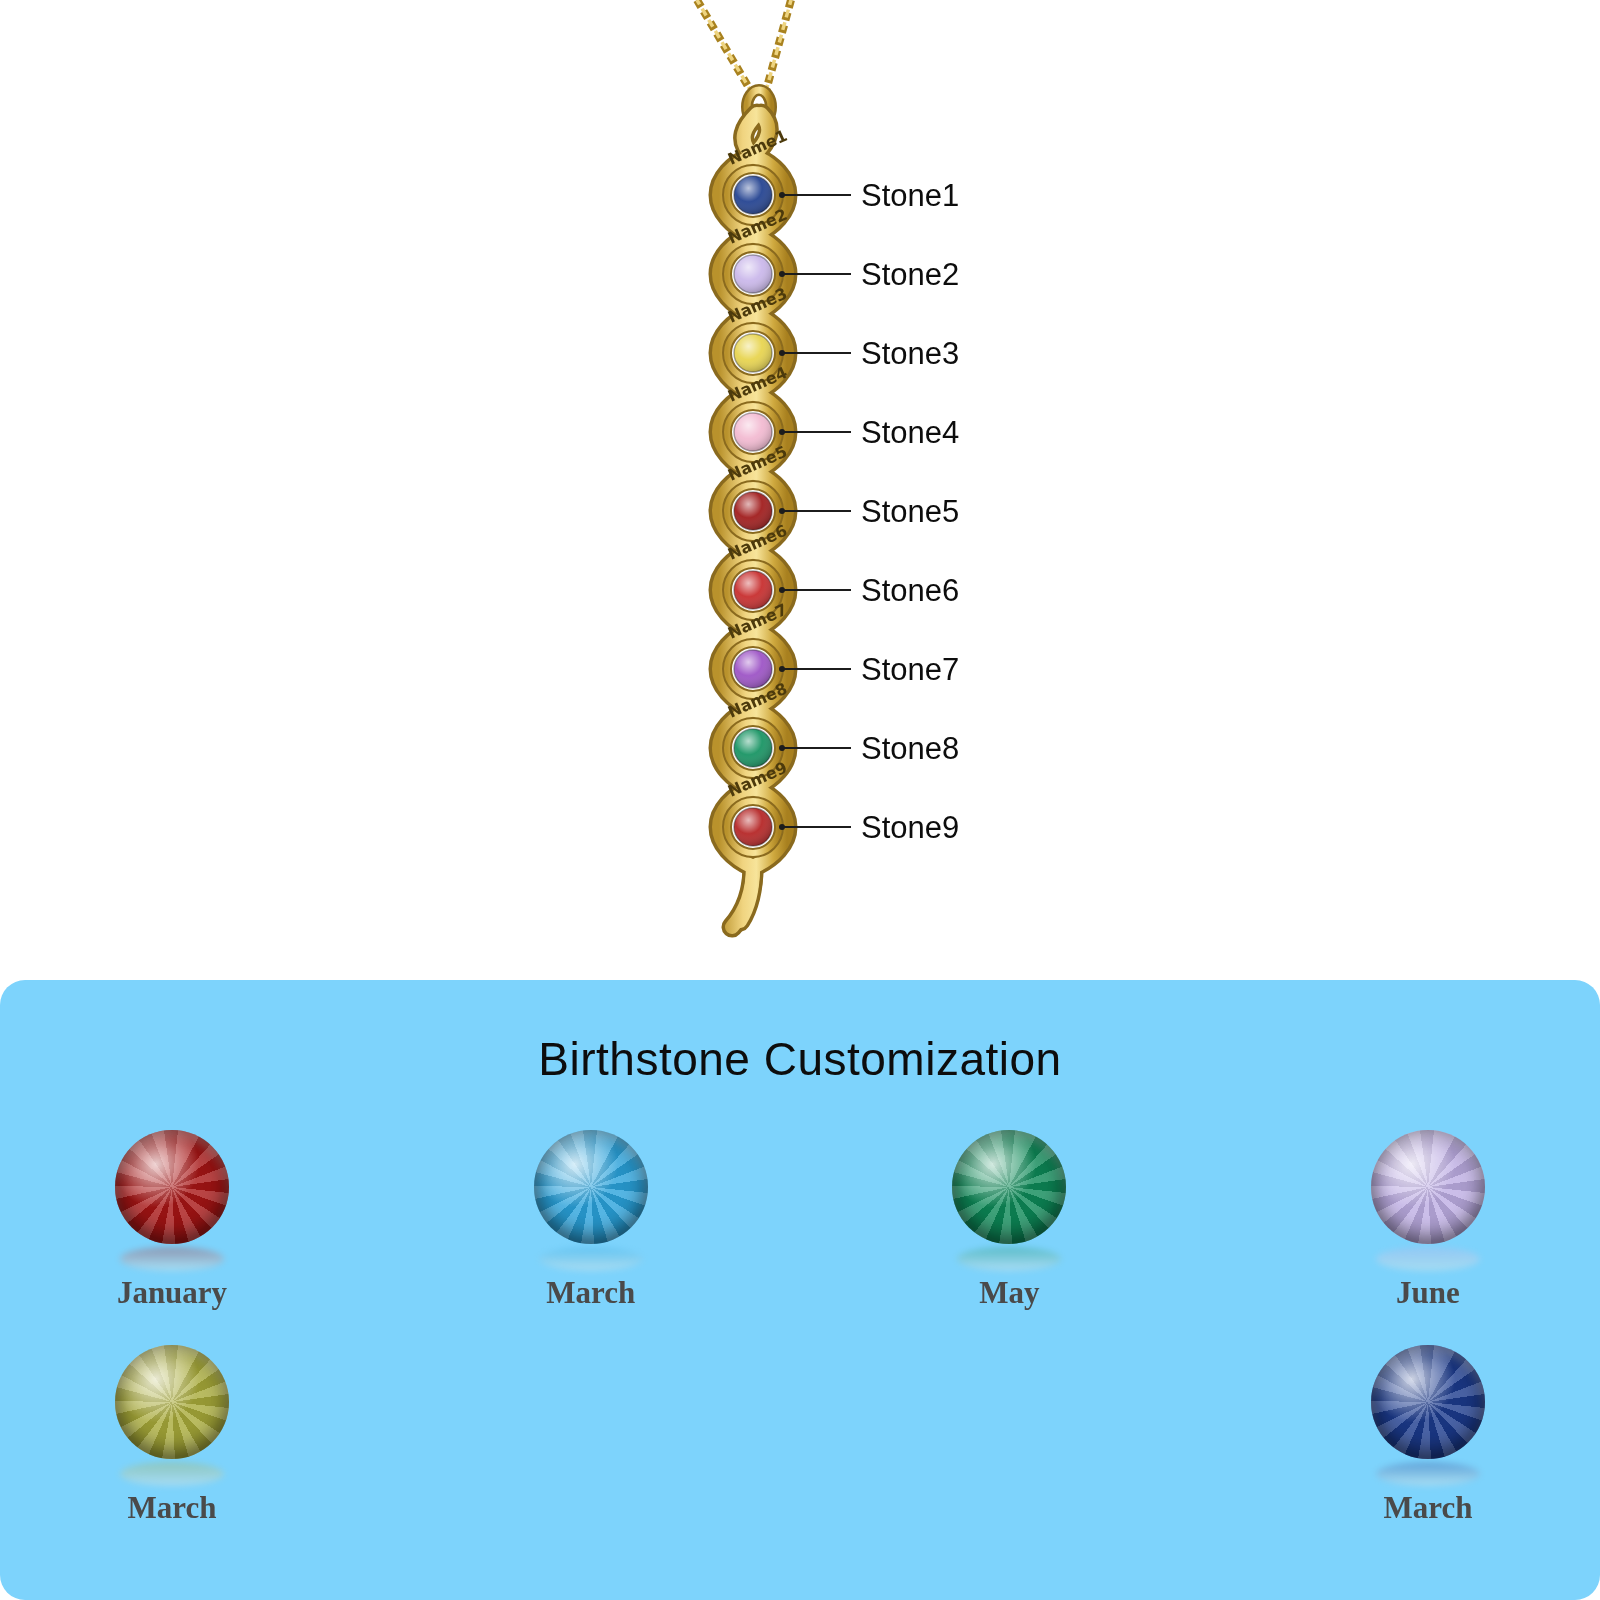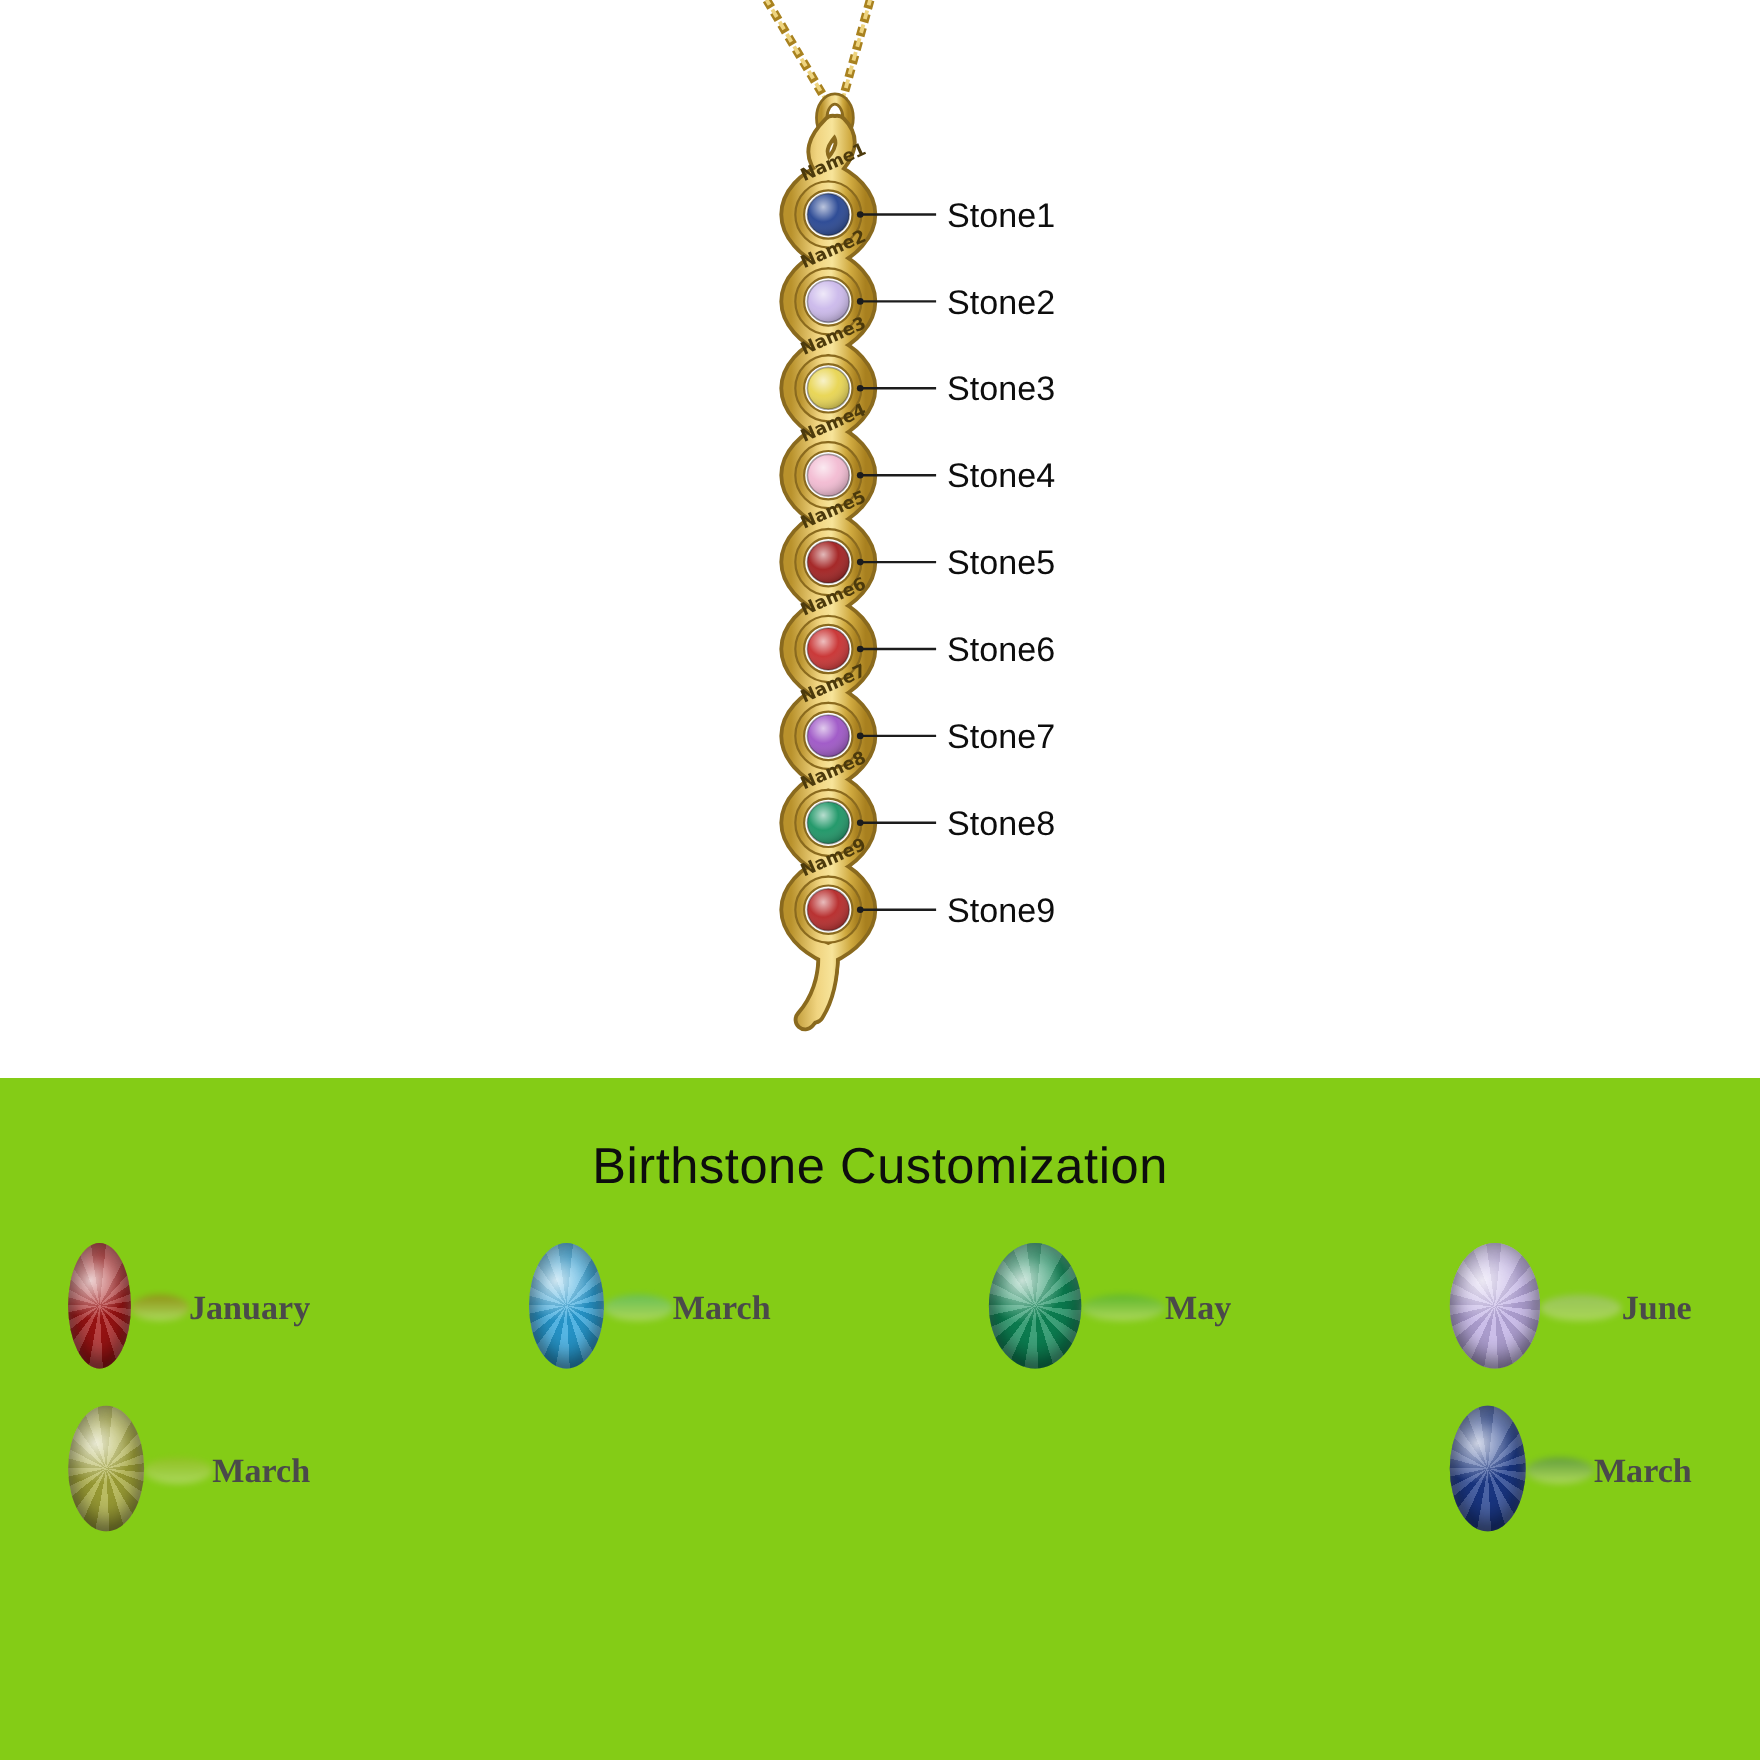--- a/index.html
+++ b/index.html
@@ -42,21 +42,21 @@
   
   .birthstones { width:1600px; height:620px; text-align:center; }
   .bs-title {
     margin:0; padding-top:52px;
     font-family:"Liberation Sans", sans-serif;
     font-weight:500; font-size:46px; color:#0d0d0d; letter-spacing:.5px;
   }
   .bs-row { display:flex; justify-content:space-between; padding:0 62px; }
   .bs-row.first { margin-top:44px; }
   .bs-row + .bs-row { margin-top:34px; }
-  .bs-cell { width:220px; display:flex; flex-direction:row; align-items:center; }
+  .bs-cell { width:220px; display:flex; flex-direction:column; align-items:center; }
 
   .gem {
     width:114px; height:114px; border-radius:50%;
     position:relative;
   }
   .gem::before {
     content:""; position:absolute; inset:0; border-radius:50%;
     background:
       radial-gradient(circle at 36% 30%, rgba(255,255,255,.78), rgba(255,255,255,0) 40%),
       repeating-conic-gradient(from 15deg, rgba(255,255,255,.20) 0 13deg, rgba(0,0,0,.10) 13deg 27deg);
@@ -255,21 +255,21 @@
         <circle class="stone-fill" cx="753" cy="827" r="19" style="fill: rgb(179, 32, 32);"></circle>
         <circle class="stone-shade" cx="753" cy="827" r="19"></circle>
         <text class="engrave" transform="translate(731,797) rotate(-24)">Name9</text>
         <line class="callout-line" x1="782" y1="827" x2="851" y2="827"></line>
         <circle class="callout-dot" cx="782" cy="827" r="3"></circle>
         <text class="stone-label" x="861" y="838">Stone9</text>
       </g>
     </svg>
   </section>
 
-  <section class="birthstones" style="background: #84cc16;">
+  <section class="birthstones" style="background: #7dd3fc; border-radius: 25px;">
     <h2 class="bs-title">Birthstone Customization</h2>
 
     <div class="bs-row first">
       <div class="bs-cell">
         <div class="gem" style="background: rgb(168, 22, 22);"></div>
         <div class="gem-reflection" style="background: rgb(168, 22, 22);"></div>
         <div class="month-label">January</div>
       </div>
       <div class="bs-cell">
         <div class="gem" style="background: rgb(43, 163, 220);"></div>

